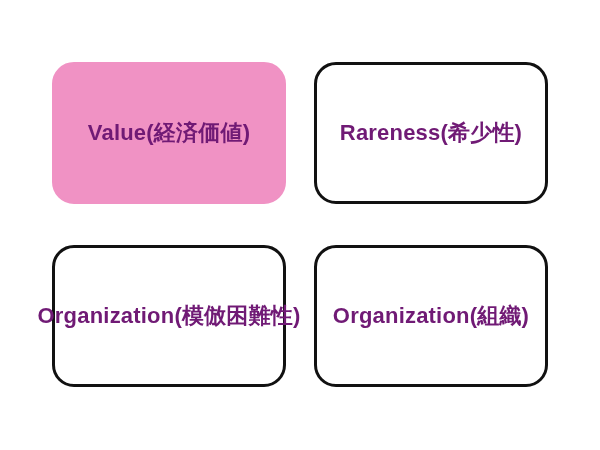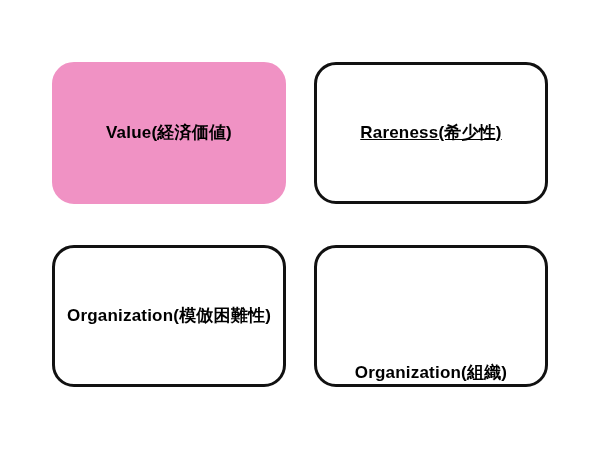--- a/index.html
+++ b/index.html
@@ -21,43 +21,43 @@
     height: 142px;
     box-sizing: border-box;
     border-radius: 22px;
     border: 3px solid #111111;
     background: #ffffff;
     display: flex;
     align-items: center;
     justify-content: center;
   }
   .vrio-box .label {
-    font-size: 17px;
+    font-size: 22px;
     font-weight: 600;
-    color: #000000;
+    color: #701a75;
     text-align: center;
     line-height: 1.3;
     letter-spacing: 0.2px;
     white-space: nowrap;
   }
   .pos-top-left     { left: 52px;  top: 62px;  }
   .pos-top-right    { left: 314px; top: 62px;  }
   .pos-bottom-left  { left: 52px;  top: 245px; }
-  .pos-bottom-right { left: 314px; top: 245px; align-items: flex-end; }
+  .pos-bottom-right { left: 314px; top: 245px; }
 </style>
 </head>
 <body>
 
 <div class="canvas">
 
   <div class="vrio-box pos-top-left" style="background: rgb(240, 146, 196); border-color: rgb(240, 146, 196);">
     <span class="label">Value(経済価値)</span>
   </div>
 
-  <div class="vrio-box pos-top-right" style="background: rgb(255, 255, 255); border-color: rgb(17, 17, 17); text-decoration: underline;">
+  <div class="vrio-box pos-top-right" style="background: rgb(255, 255, 255); border-color: rgb(17, 17, 17);">
     <span class="label">Rareness(希少性)</span>
   </div>
 
   <div class="vrio-box pos-bottom-left" style="background: rgb(255, 255, 255); border-color: rgb(17, 17, 17);">
     <span class="label">Organization(模倣困難性)</span>
   </div>
 
   <div class="vrio-box pos-bottom-right" style="background: rgb(255, 255, 255); border-color: rgb(17, 17, 17);">
     <span class="label">Organization(組織)</span>
   </div>

